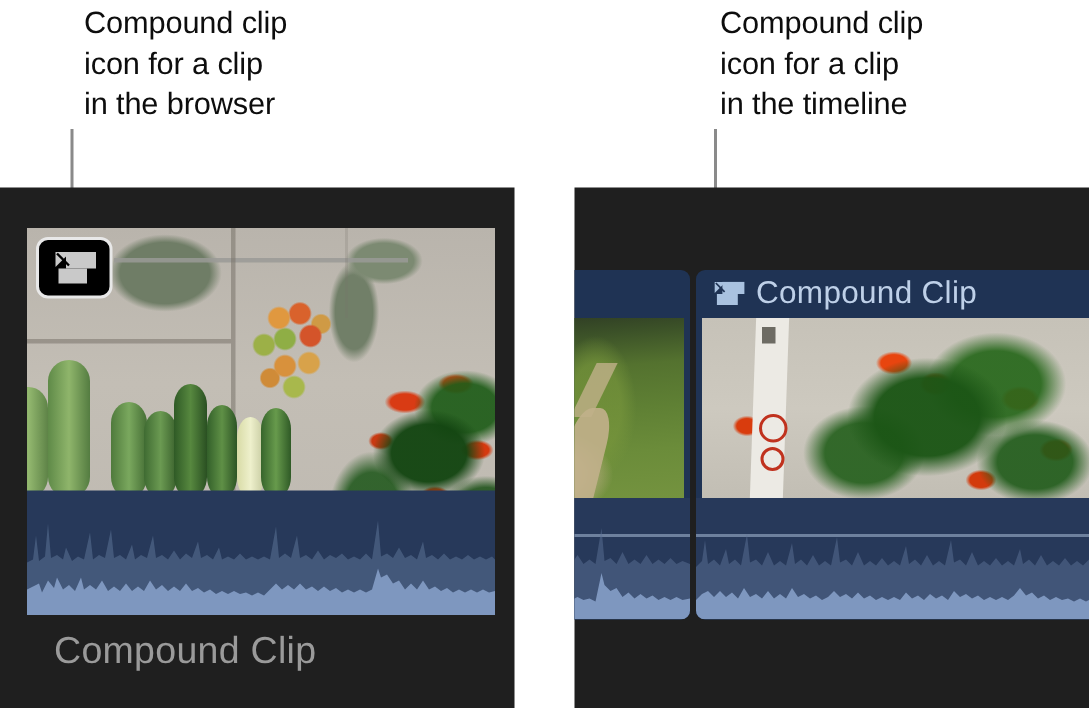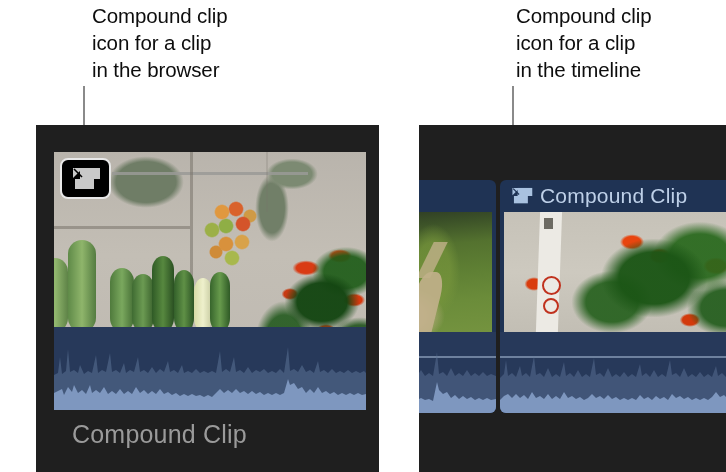--- a/index.html
+++ b/index.html
@@ -3,21 +3,21 @@
 <meta charset="utf-8">
 <style>
   html,body{margin:0;padding:0;}
   body{
     width:726px;height:472px;
     background:#ffffff;
     font-family:"Liberation Sans", sans-serif;
     overflow:hidden;
     position:relative;
   }
-  #stage{position:absolute;left:0;top:0;width:628px;height:472px;margin-left:36px;}
+  #stage{position:absolute;left:0;top:0;width:628px;height:472px;}
 
   
   .caption{
     position:absolute;
     font-size:20.5px;
     line-height:27px;
     color:#0d0d0d;
     white-space:pre-line;
     letter-spacing:-0.1px;
   }

